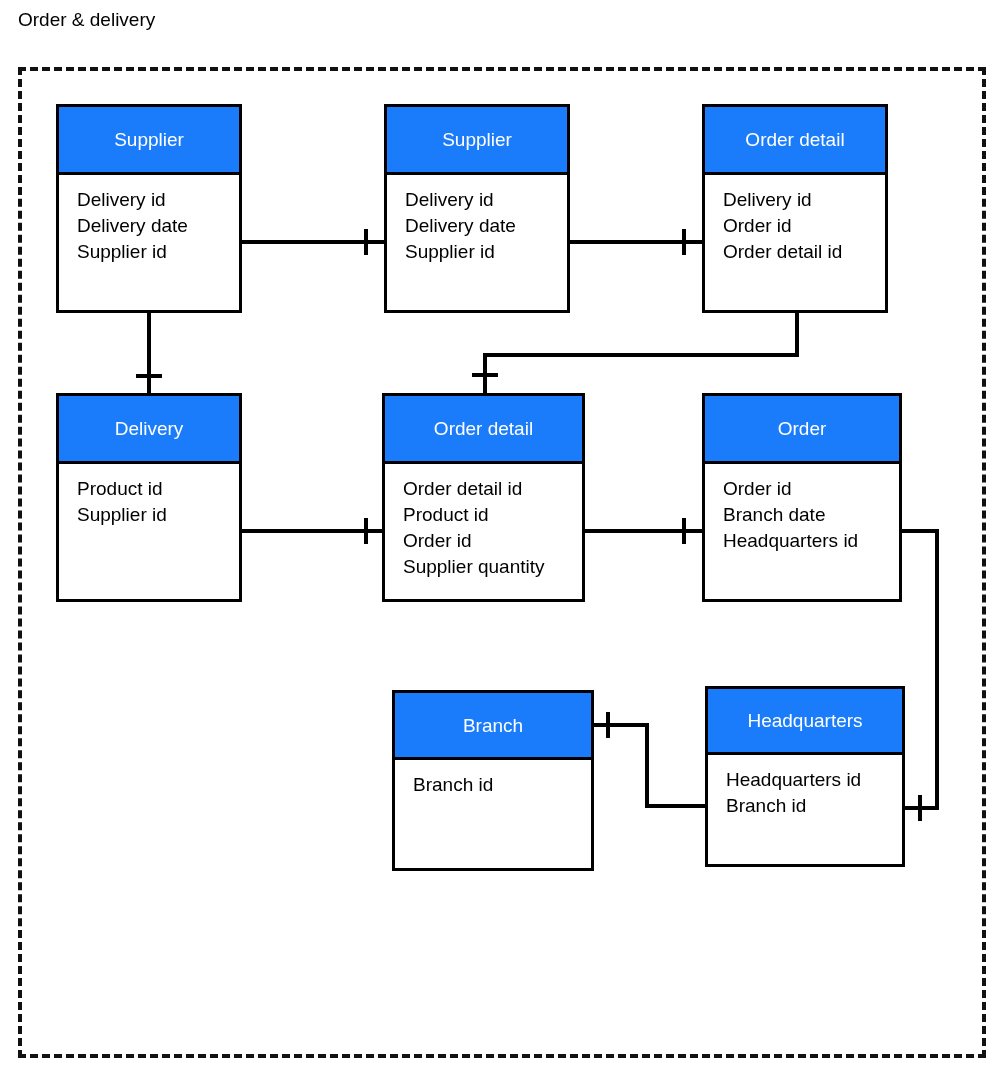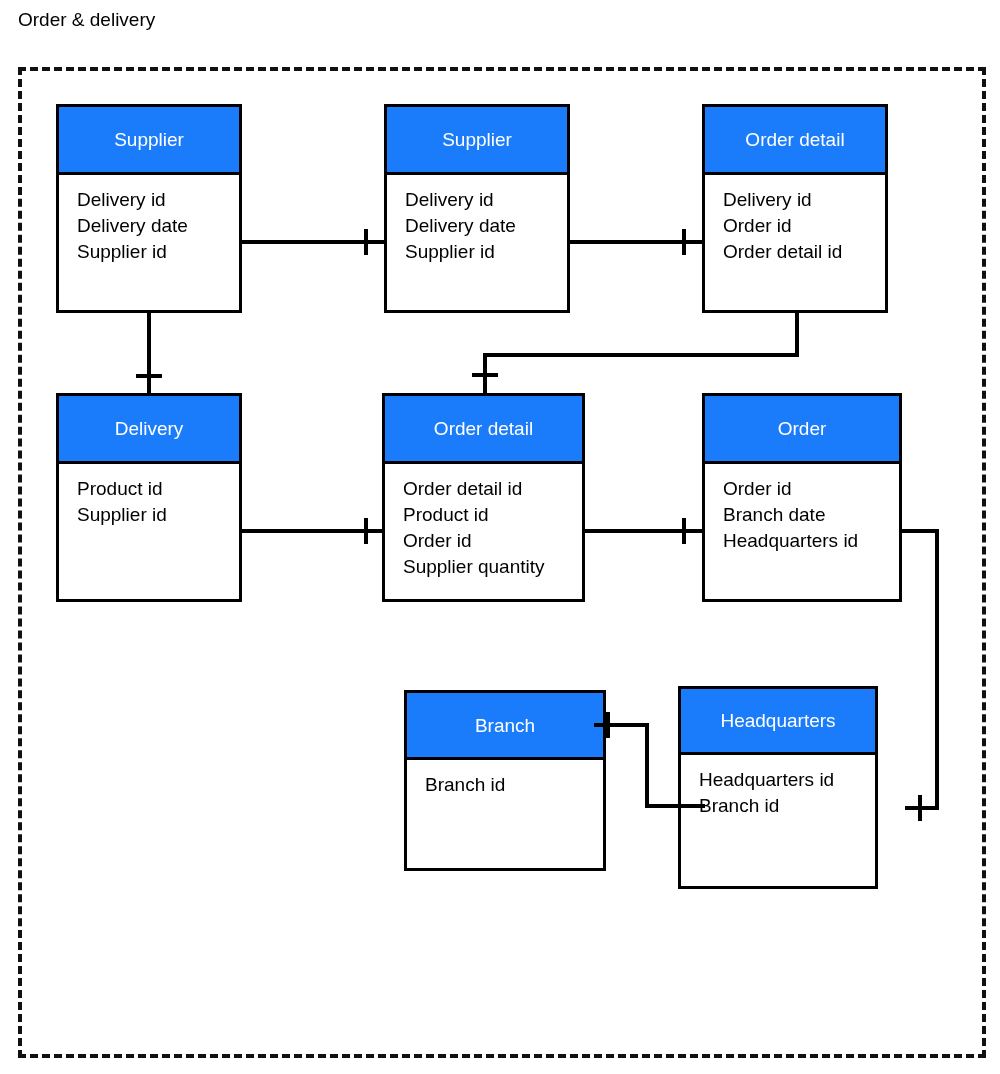--- a/index.html
+++ b/index.html
@@ -152,30 +152,30 @@
     <div class="entity-header" style="height:68px;">
       <span>Order</span>
     </div>
     <div class="entity-body">
       <div class="attr">Order id</div>
       <div class="attr">Branch date</div>
       <div class="attr">Headquarters id</div>
     </div>
   </div>
 
-  <div class="entity" style="left:392px; top:690px; width:202px; height:181px;margin-left:12px;">
+  <div class="entity" style="left:392px; top:690px; width:202px; height:181px;">
     <div class="entity-header" style="height:67px;">
       <span>Branch</span>
     </div>
     <div class="entity-body">
       <div class="attr">Branch id</div>
     </div>
   </div>
 
-  <div class="entity" style="left:678px; top:686px; width:200px; height:203px;">
+  <div class="entity" style="left:705px; top:686px; width:200px; height:181px;">
     <div class="entity-header" style="height:66px;">
       <span>Headquarters</span>
     </div>
     <div class="entity-body">
       <div class="attr">Headquarters id</div>
       <div class="attr">Branch id</div>
     </div>
   </div>
 
   <div class="connector conn-h" style="left:242px; top:240px; width:142px;"></div>

